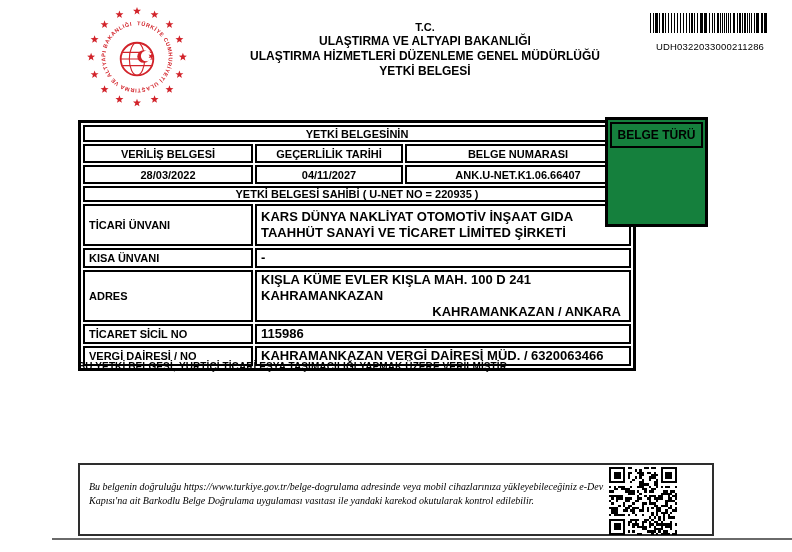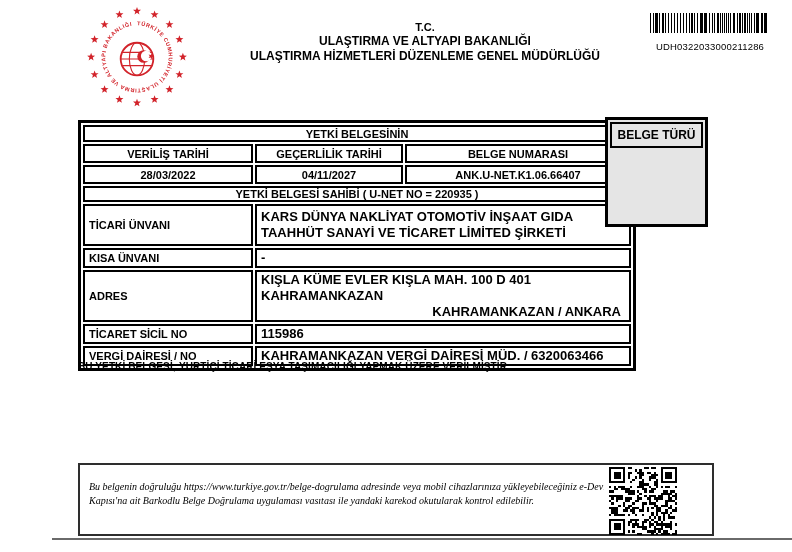--- a/index.html
+++ b/index.html
@@ -33,21 +33,21 @@
   td.val{font-size:13px;text-align:left;padding-left:5px;line-height:16px;}
   .r-trade td{height:38px;}
   .r-short td{height:12px;}
   .r-addr td{height:36px;}
   .r-reg td{height:11px;}
   .r-tax td{height:12px;}
   .addr-r{text-align:right;padding-right:4px;}
 
   
   .btbox{position:absolute;left:605px;top:117px;width:103px;height:110px;border:3px solid #000;
-         box-sizing:border-box;padding:2px;display:flex;flex-direction:column;gap:2px;background:#e5e5e5;}
+         box-sizing:border-box;padding:2px;display:flex;flex-direction:column;gap:2px;background:#15803d;}
   .btbox .bt-title{border:2px solid #000;height:22px;display:flex;align-items:center;justify-content:center;
          font-weight:bold;font-size:12px;}
   .btbox .bt-value{border:2px solid #000;flex:1;display:flex;align-items:flex-start;justify-content:center;
          font-size:30px;padding-top:14px;}
 
   
   .statement{position:absolute;left:78px;top:361px;font-weight:bold;font-size:10px;letter-spacing:0.1px;}
 
   
   .verify{position:absolute;left:78px;top:463px;width:636px;height:73px;border:2px solid #2e2e2e;
@@ -99,20 +99,21 @@
     <circle cx="59" cy="49" r="5.2" fill="#fff"></circle>
     <g id="cres-star-slot">
         <polygon points="63.80,46.30 64.54,48.28 66.65,48.37 65.00,49.69 65.56,51.73 63.80,50.56 62.04,51.73 62.60,49.69 60.95,48.37 63.06,48.28" fill="#D2232A" transform="rotate(18 63.8 49.3)"></polygon>
       </g>
   </svg>
 
   <div class="hdr">
     <div class="l1">T.C.</div>
     <div class="l2">ULAŞTIRMA VE ALTYAPI BAKANLIĞI</div>
     <div class="l3">ULAŞTIRMA HİZMETLERİ DÜZENLEME GENEL MÜDÜRLÜĞÜ</div>
+    <div class="l4">YETKİ BELGESİ</div>
   </div>
 
   <div class="barcode-wrap">
     <svg width="124" height="20">
         <rect x="2" y="0" width="1" height="20" fill="#000"></rect>
         <rect x="5" y="0" width="1" height="20" fill="#000"></rect>
         <rect x="7" y="0" width="3" height="20" fill="#000"></rect>
         <rect x="11" y="0" width="1" height="20" fill="#000"></rect>
         <rect x="14" y="0" width="2" height="20" fill="#000"></rect>
         <rect x="17" y="0" width="1" height="20" fill="#000"></rect>
@@ -159,21 +160,21 @@
     <colgroup>
         <col style="width:170px">
         <col style="width:148px">
         <col>
       </colgroup>
     <tbody>
         <tr class="t-title">
       <td colspan="3" class="center">YETKİ BELGESİNİN</td>
     </tr>
     <tr class="t-colhead">
-      <td class="center">VERİLİŞ TARİHİ</td>
+      <td class="center">VERİLİŞ BELGESİ</td>
       <td class="center">GEÇERLİLİK TARİHİ</td>
       <td class="center">BELGE NUMARASI</td>
     </tr>
     <tr class="t-colval">
       <td class="center">28/03/2022</td>
       <td class="center">04/11/2027</td>
       <td class="center">ANK.U-NET.K1.06.66407</td>
     </tr>
     <tr class="t-owner">
       <td colspan="3" class="center">YETKİ BELGESİ SAHİBİ ( U-NET NO = 220935 )</td>
@@ -182,21 +183,21 @@
       <td class="lbl">TİCARİ ÜNVANI</td>
       <td colspan="2" class="val">KARS DÜNYA NAKLİYAT OTOMOTİV İNŞAAT GIDA TAAHHÜT SANAYİ VE TİCARET LİMİTED ŞİRKETİ</td>
     </tr>
     <tr class="r-short">
       <td class="lbl">KISA ÜNVANI</td>
       <td colspan="2" class="val">-</td>
     </tr>
     <tr class="r-addr">
       <td class="lbl">ADRES</td>
       <td colspan="2" class="val">
-        <div>KIŞLA KÜME EVLER KIŞLA MAH. 100 D 401</div>
+        <div>KIŞLA KÜME EVLER KIŞLA MAH. 100 D 241</div>
         <div>KAHRAMANKAZAN</div>
         <div class="addr-r">KAHRAMANKAZAN / ANKARA</div>
       </td>
     </tr>
     <tr class="r-reg">
       <td class="lbl">TİCARET SİCİL NO</td>
       <td colspan="2" class="val">115986</td>
     </tr>
     <tr class="r-tax">
       <td class="lbl">VERGİ DAİRESİ / NO</td>

